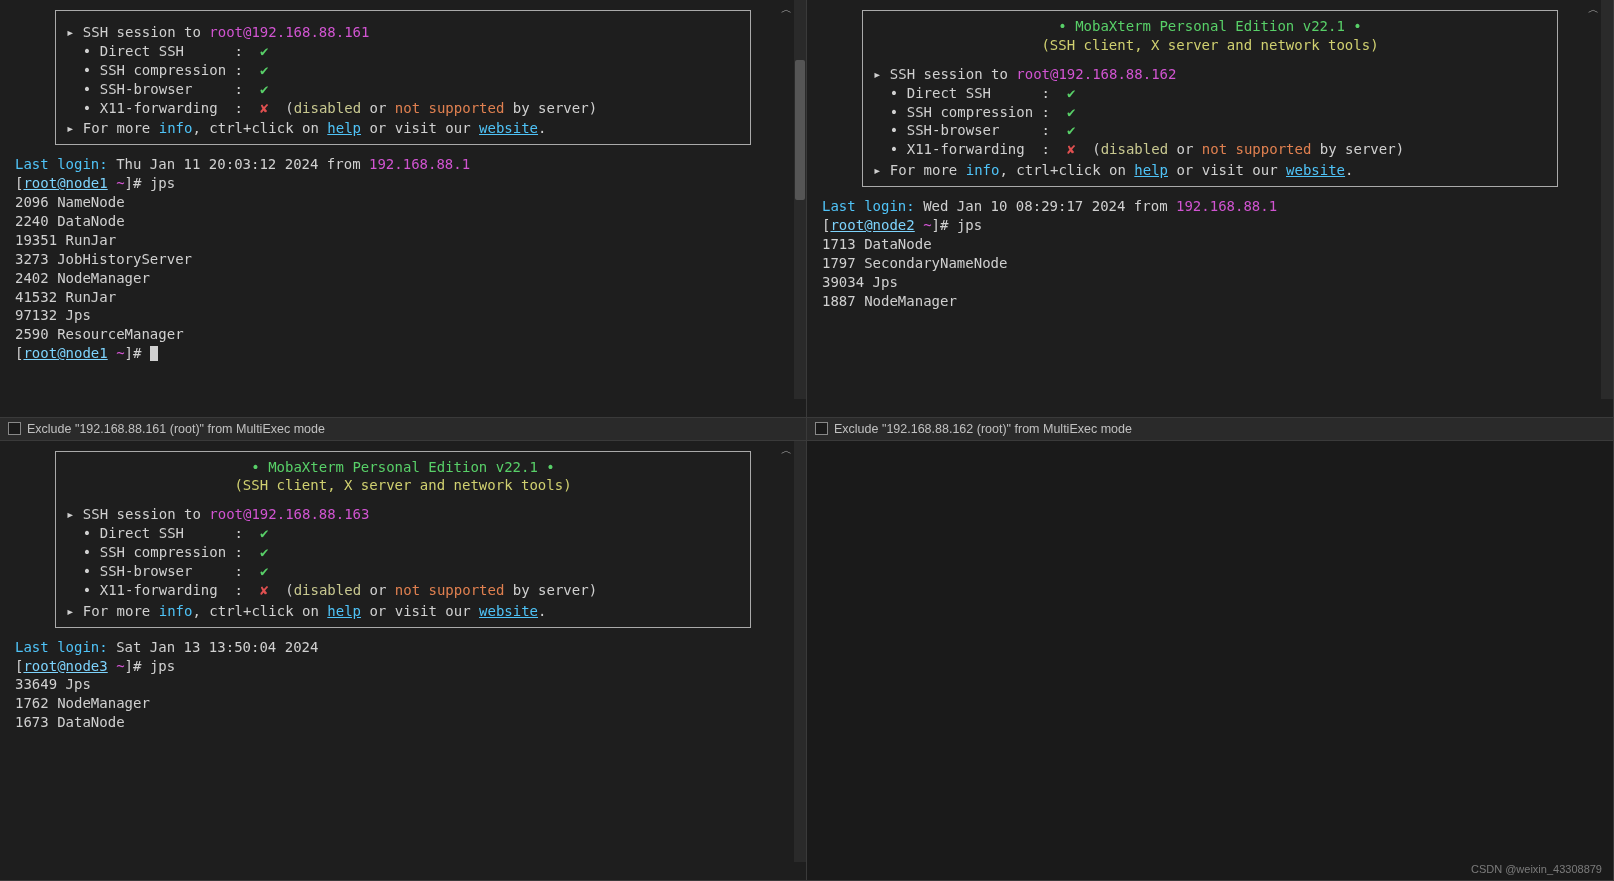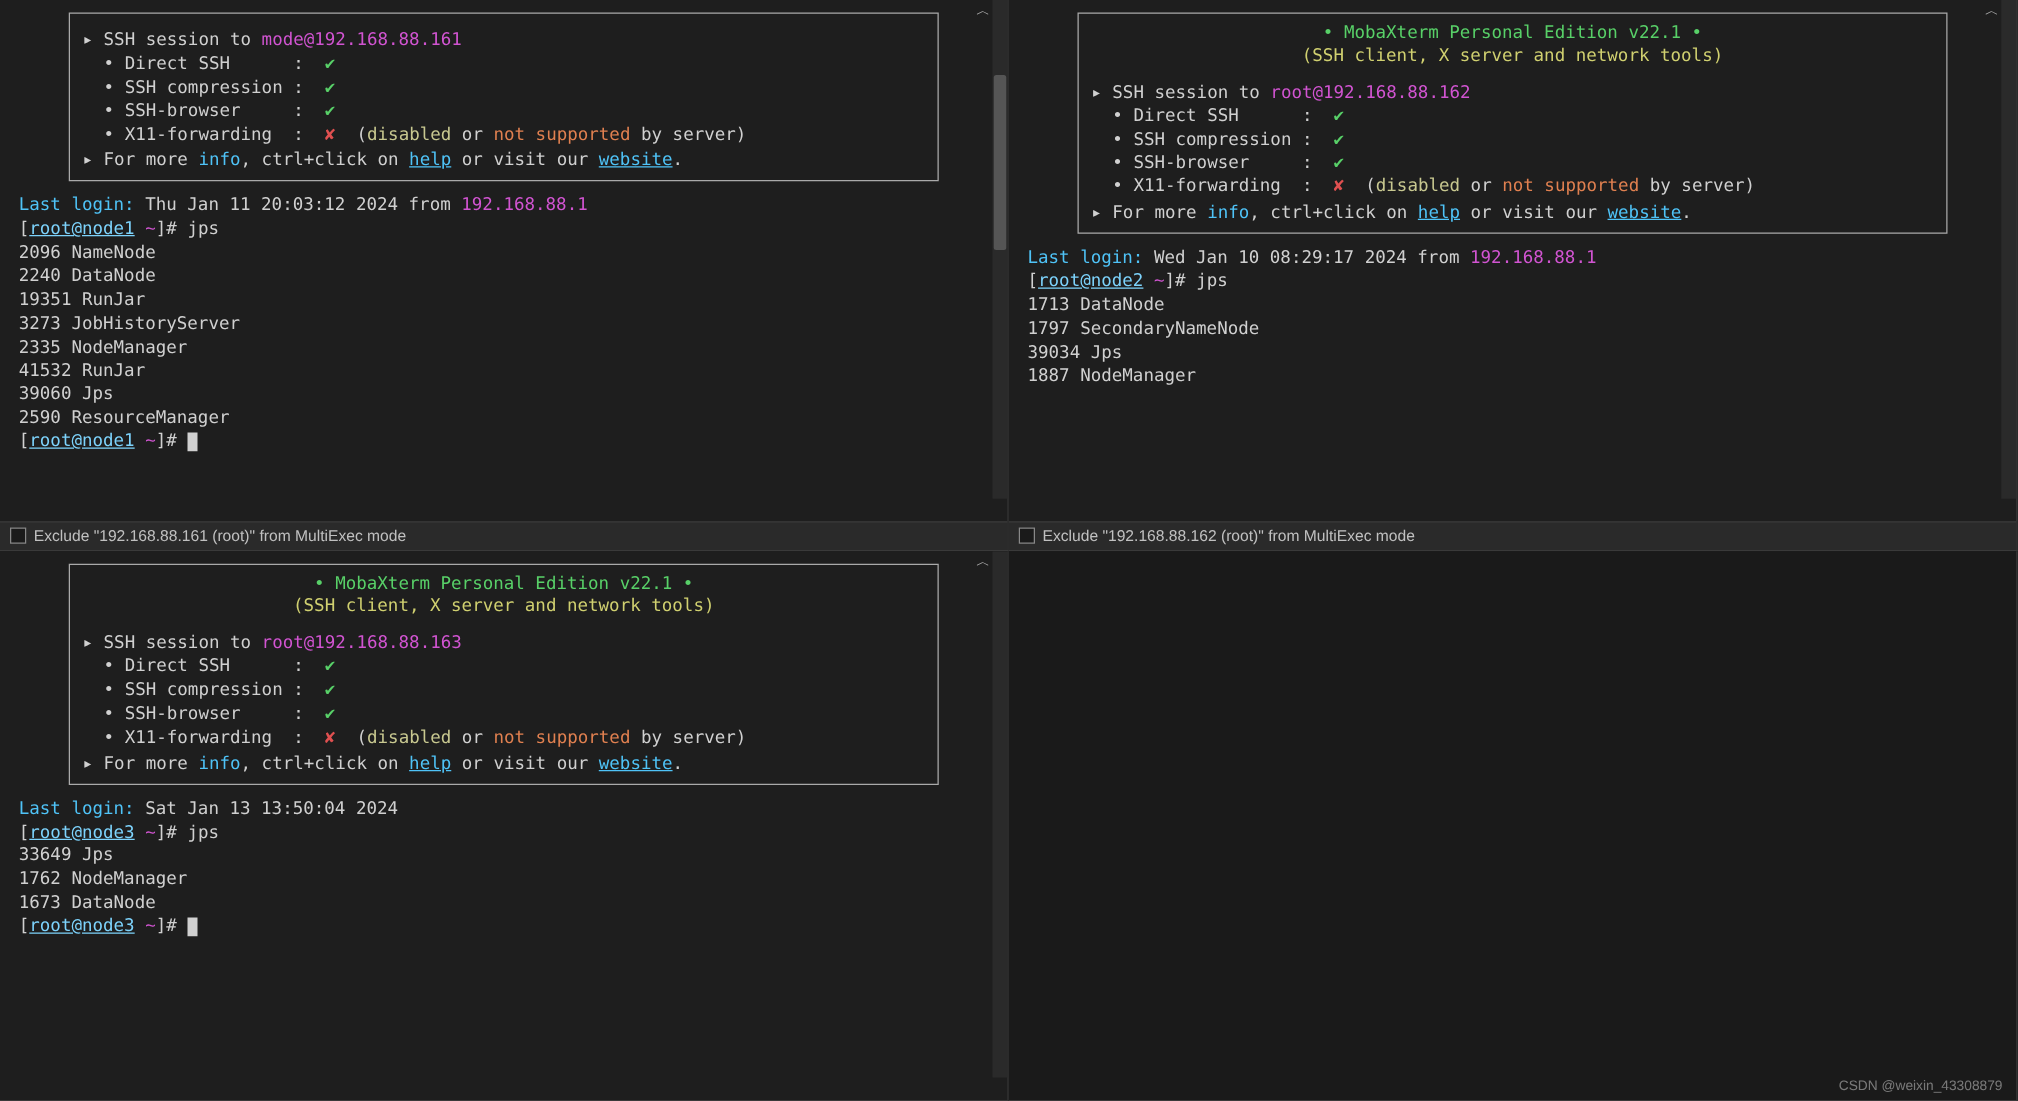--- a/index.html
+++ b/index.html
@@ -112,36 +112,36 @@
   }
   .tri { color: #d0d0d0; }
 </style>
 </head>
 <body>
 
 <div class="pane">
   <div class="term-area">
     <div class="collapse-caret">︿</div>
     <div class="banner-box">
-      <div class="session-line"><span class="tri">▸ </span><span>SSH session to </span><span class="session-target">mode@192.168.88.161</span></div>
+      <div class="session-line"><span class="tri">▸ </span><span>SSH session to </span><span class="session-target">root@192.168.88.161</span></div>
       <div class="bullet-line">&nbsp;&nbsp;• <span>Direct SSH</span>&nbsp;&nbsp;&nbsp;&nbsp;&nbsp;&nbsp;:&nbsp;&nbsp;<span class="check">✔</span></div>
       <div class="bullet-line">&nbsp;&nbsp;• <span>SSH compression</span>&nbsp;:&nbsp;&nbsp;<span class="check">✔</span></div>
       <div class="bullet-line">&nbsp;&nbsp;• <span>SSH-browser</span>&nbsp;&nbsp;&nbsp;&nbsp;&nbsp;:&nbsp;&nbsp;<span class="check">✔</span></div>
       <div class="bullet-line">&nbsp;&nbsp;• <span>X11-forwarding</span>&nbsp;&nbsp;:&nbsp;&nbsp;<span class="cross">✘</span>&nbsp;&nbsp;<span class="disabled-txt"><span>(</span><span class="p" style="color:#c8c890">disabled</span><span> or </span><span style="color:#e08050">not supported</span><span> by server)</span></span></div>
       <div class="more-line"><span class="tri">▸ </span><span>For more </span><span class="info">info</span><span>, ctrl+click on </span><span class="link">help</span><span> or visit our </span><span class="link">website</span><span>.</span></div>
     </div>
     <div class="last-login"><span class="last-login-label">Last login:</span><span> Thu Jan 11 20:03:12 2024 from </span><span class="last-login-ip">192.168.88.1</span></div>
     <div>[<span class="prompt-host">root@node1</span> <span class="prompt-tilde">~</span>]# <span>jps</span></div>
     <div class="out-line">2096 NameNode</div>
     <div class="out-line">2240 DataNode</div>
     <div class="out-line">19351 RunJar</div>
     <div class="out-line">3273 JobHistoryServer</div>
-    <div class="out-line">2335 NodeManager</div>
+    <div class="out-line">2402 NodeManager</div>
     <div class="out-line">41532 RunJar</div>
-    <div class="out-line">39060 Jps</div>
+    <div class="out-line">97132 Jps</div>
     <div class="out-line">2590 ResourceManager</div>
     <div>[<span class="prompt-host">root@node1</span> <span class="prompt-tilde">~</span>]# <span class="cursor"></span></div>
     <div class="scroll-track">
         <div class="scroll-thumb" style="top:60px;height:140px"></div>
       </div>
   </div>
   <div class="footer-bar">
     <span class="chk"></span>
     <span>Exclude "192.168.88.161 (root)" from MultiExec mode</span>
   </div>
@@ -185,20 +185,19 @@
       <div class="bullet-line">&nbsp;&nbsp;• <span>SSH compression</span>&nbsp;:&nbsp;&nbsp;<span class="check">✔</span></div>
       <div class="bullet-line">&nbsp;&nbsp;• <span>SSH-browser</span>&nbsp;&nbsp;&nbsp;&nbsp;&nbsp;:&nbsp;&nbsp;<span class="check">✔</span></div>
       <div class="bullet-line">&nbsp;&nbsp;• <span>X11-forwarding</span>&nbsp;&nbsp;:&nbsp;&nbsp;<span class="cross">✘</span>&nbsp;&nbsp;<span class="disabled-txt"><span>(</span><span style="color:#c8c890">disabled</span><span> or </span><span style="color:#e08050">not supported</span><span> by server)</span></span></div>
       <div class="more-line"><span class="tri">▸ </span><span>For more </span><span class="info">info</span><span>, ctrl+click on </span><span class="link">help</span><span> or visit our </span><span class="link">website</span><span>.</span></div>
     </div>
     <div class="last-login"><span class="last-login-label">Last login:</span><span> Sat Jan 13 13:50:04 2024</span></div>
     <div>[<span class="prompt-host">root@node3</span> <span class="prompt-tilde">~</span>]# <span>jps</span></div>
     <div class="out-line">33649 Jps</div>
     <div class="out-line">1762 NodeManager</div>
     <div class="out-line">1673 DataNode</div>
-    <div>[<span class="prompt-host">root@node3</span> <span class="prompt-tilde">~</span>]# <span class="cursor"></span></div>
     <div class="scroll-track"></div>
   </div>
 </div>
 
 <div class="pane" style="background:#1a1a1a"></div>
 
 <div class="watermark">CSDN @weixin_43308879</div>
 
 </body></html>

